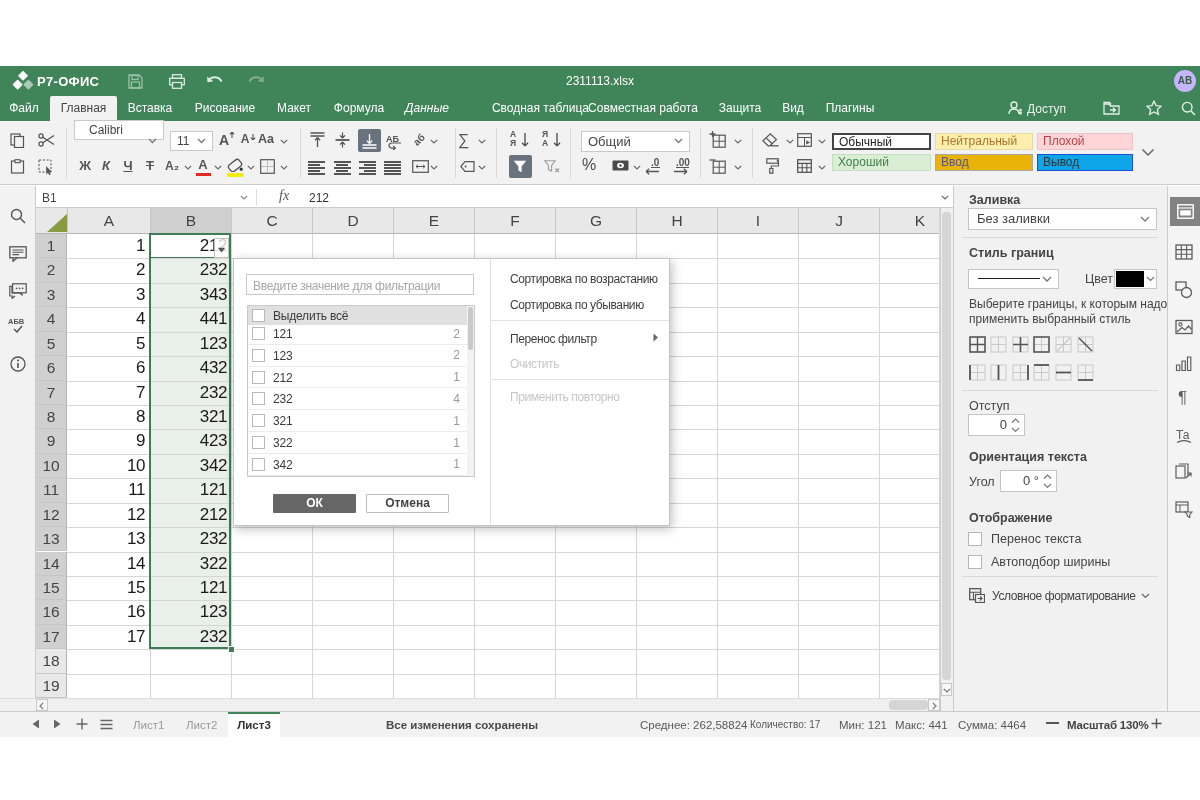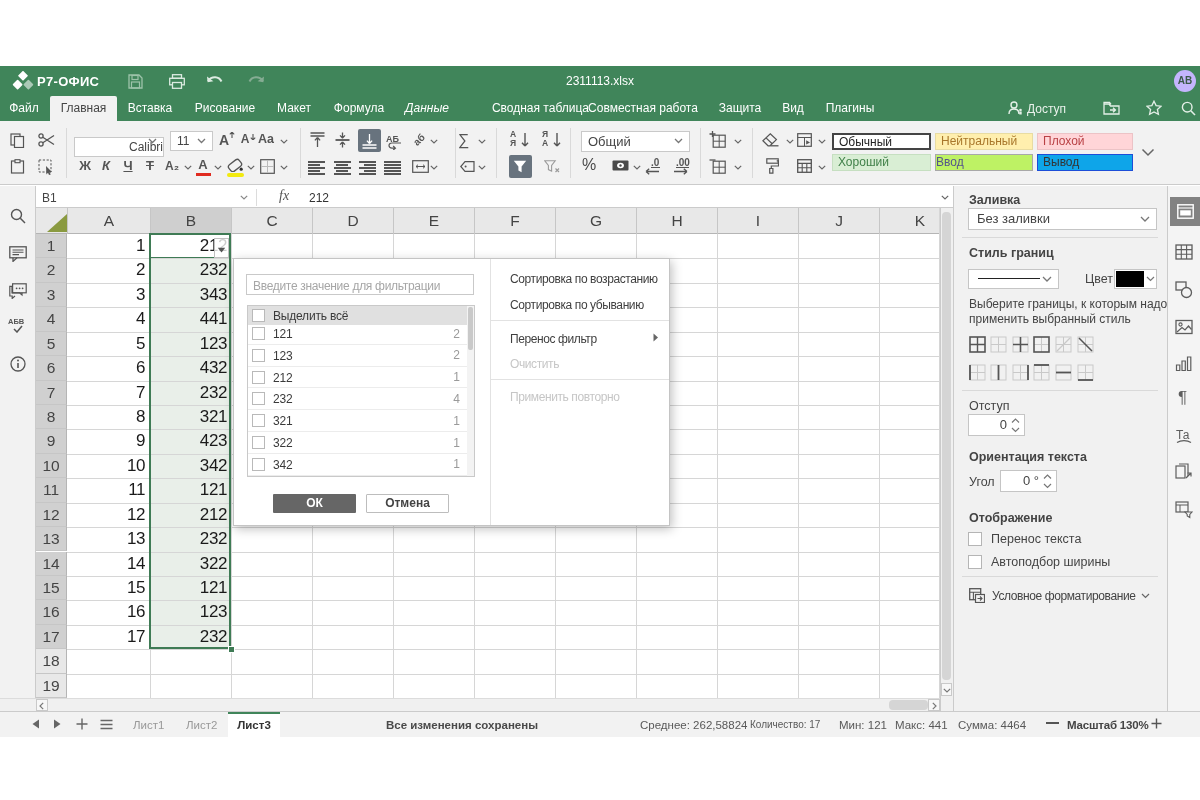--- a/index.html
+++ b/index.html
@@ -88,21 +88,21 @@
 <path d="M4.8 4.2 L16 11.5 M4.8 9.8 L16 2.5" stroke="#555555" stroke-width="1.3"></path>
 </svg>
 <svg class="a" style="left:10px;top:159px;" width="15" height="15" viewBox="0 0 15 15">
 <rect x="1.5" y="2" width="12" height="12" fill="none" stroke="#555555" stroke-width="1.2"></rect>
 <rect x="5" y="0.7" width="5" height="3" fill="#f2f2f2" stroke="#555555" stroke-width="1.1"></rect>
 </svg>
 <svg class="a" style="left:38px;top:159px;" width="16" height="16" viewBox="0 0 16 16">
 <rect x="1" y="1" width="12" height="12" fill="none" stroke="#555555" stroke-width="1" stroke-dasharray="2.2 1.6"></rect>
 <path d="M8 7 L14 13 L11.6 13.2 L12.8 15.6 L11 16 L10 13.8 L8.4 15.4 Z" fill="#555555"></path>
 </svg>
-<div class="a" style="left:74px;top:137px;width:90px;height:20px;background:#fff;border:1px solid #c9c9c9;box-sizing:border-box;font-size:12px;color:#444444;line-height:18px;padding-left:20px;text-align:right;">Calibri</div>
+<div class="a" style="left:74px;top:120px;width:90px;height:20px;background:#fff;border:1px solid #c9c9c9;box-sizing:border-box;font-size:12px;color:#444444;line-height:18px;padding-left:14px;">Calibri</div>
 <svg class="a" style="left:148px;top:138px;" width="9" height="6" viewBox="0 0 9 6">
 <path d="M1 1 L4.5 4.5 L8 1" fill="none" stroke="#777" stroke-width="1.3"></path>
   </svg>
 <div class="a" style="left:170px;top:131px;width:43px;height:20px;background:#fff;border:1px solid #c9c9c9;box-sizing:border-box;font-size:12px;color:#444444;line-height:18px;padding-left:6px;">11</div>
 <svg class="a" style="left:197px;top:138px;" width="9" height="6" viewBox="0 0 9 6">
 <path d="M1 1 L4.5 4.5 L8 1" fill="none" stroke="#777" stroke-width="1.3"></path>
   </svg>
 <div class="a" style="left:209px;top:132px;width:30px;text-align:center;font-size:14px;color:#555555;font-weight:bold;">А</div>
 <svg class="a" style="left:229px;top:132px;" width="6" height="6" viewBox="0 0 6 6">
     <path d="M3 0 L3 6 M3 0 L0.8 2.4 M3 0 L5.2 2.4" stroke="#555555" stroke-width="1.1" fill="none"></path>
@@ -281,21 +281,21 @@
 <rect x="0.7" y="0.7" width="13.6" height="12.6" fill="none" stroke="#555555" stroke-width="1.3"></rect>
 <path d="M0.7 4.4 H14.3 M5.2 4.4 V13.3 M9.8 4.4 V13.3 M0.7 8.8 H14.3" stroke="#555555" stroke-width="1.1"></path>
 </svg>
 <svg class="a" style="left:818px;top:165px;" width="8" height="5" viewBox="0 0 8 5">
 <path d="M0.8 0.8 L4 4 L7.2 0.8" fill="none" stroke="#666" stroke-width="1.2"></path>
   </svg>
 <div class="a" style="left:832px;top:133px;width:99px;height:17px;background:#ffffff;border:2px solid #444;box-sizing:border-box;font-size:12px;color:#222;line-height:15px;padding-left:5px;">Обычный</div>
 <div class="a" style="left:935px;top:133px;width:98px;height:17px;background:#ffefae;border:1px solid #e8dca2;box-sizing:border-box;font-size:12px;color:#a9772b;line-height:15px;padding-left:5px;">Нейтральный</div>
 <div class="a" style="left:1037px;top:133px;width:96px;height:17px;background:#ffd5d8;border:1px solid #ecc3c6;box-sizing:border-box;font-size:12px;color:#b94145;line-height:15px;padding-left:5px;">Плохой</div>
 <div class="a" style="left:832px;top:154px;width:99px;height:17px;background:#d9eed4;border:1px solid #c6dfc1;box-sizing:border-box;font-size:12px;color:#418149;line-height:15px;padding-left:5px;">Хороший</div>
-<div class="a" style="left:935px;top:154px;width:98px;height:17px;background:#bef264;border:1px solid #a8a8a8;box-sizing:border-box;font-size:12px;color:#54548c;line-height:15px;">Ввод</div>
+<div class="a" style="left:935px;top:154px;width:98px;height:17px;background:#eab308;border:1px solid #a8a8a8;box-sizing:border-box;font-size:12px;color:#54548c;line-height:15px;padding-left:5px;">Ввод</div>
 <div class="a" style="left:1037px;top:154px;width:96px;height:17px;background:#0ea5e9;border:1px solid #1d4ed8;box-sizing:border-box;font-size:12px;color:#333;line-height:15px;padding-left:5px;">Вывод</div>
 <svg class="a" style="left:1141px;top:148px;" width="14" height="9" viewBox="0 0 14 9">
 <path d="M1.5 1.5 L7 7 L12.5 1.5" fill="none" stroke="#666" stroke-width="1.5"></path>
   </svg>
 <div class="a" style="left:0;top:186px;width:1200px;height:22px;background:#fff;border-bottom:1px solid #cbcbcb;box-sizing:border-box;"></div>
 <div class="a" style="left:42px;top:191px;font-size:12px;color:#444444;">B1</div>
 <svg class="a" style="left:240px;top:195px;" width="8" height="5" viewBox="0 0 8 5">
 <path d="M0.8 0.8 L4 4 L7.2 0.8" fill="none" stroke="#888" stroke-width="1.2"></path>
   </svg>
 <div class="sep" style="left:256px;top:189px;height:17px;background:#dcdcdc;"></div>

